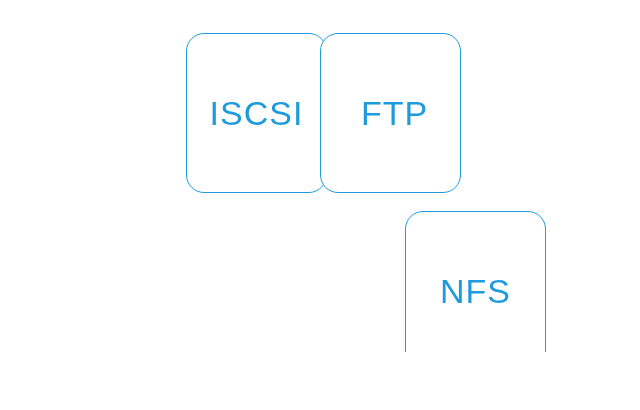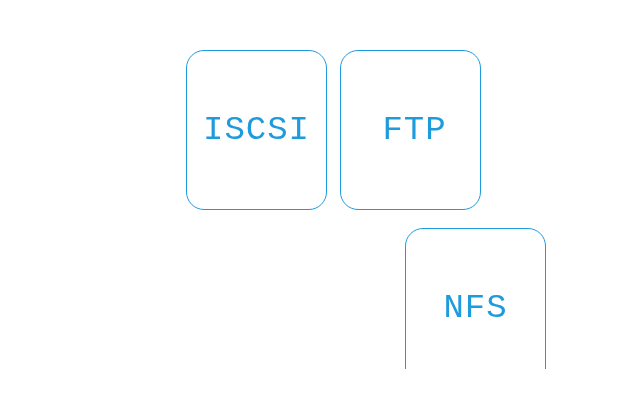--- a/index.html
+++ b/index.html
@@ -6,22 +6,21 @@
     margin: 0;
     padding: 0;
     background: #ffffff;
   }
   .canvas {
     position: relative;
     width: 640px;
     height: 352px;
     background: var(--bg, #ffffff);
     overflow: hidden;
-    font-family: Liberation Mono, monospace;
-    margin-top: 17px;
+    font-family: Liberation Sans, sans-serif;
   }
   .proto-box {
     position: absolute;
     box-sizing: border-box;
     width: 141px;
     height: 160px;
     border: 1.5px solid var(--accent, #1E9BDC);
     border-radius: 18px;
     background: var(--bg, #ffffff);
     display: flex;
@@ -31,21 +30,21 @@
   .proto-label {
     color: var(--accent, #1E9BDC);
     font-size: 34px;
     font-weight: 300;
     letter-spacing: 1px;
     line-height: 1;
     user-select: none;
   }
   
   .b-iscsi { left: 186px; top: 33px;  }
-  .b-ftp   { left: 340px; top: 33px; padding-left: 8px;  }
+  .b-ftp   { left: 320px; top: 33px; padding-left: 8px;  }
   .b-smb   { left: 99px;  top: 212px; }
   .b-afb   { left: 252px; top: 212px; }
   .b-nfs   { left: 405px; top: 211px; }
 </style>
 </head>
 <body>
 
 <div class="canvas">
 
   <div class="proto-box b-iscsi">

